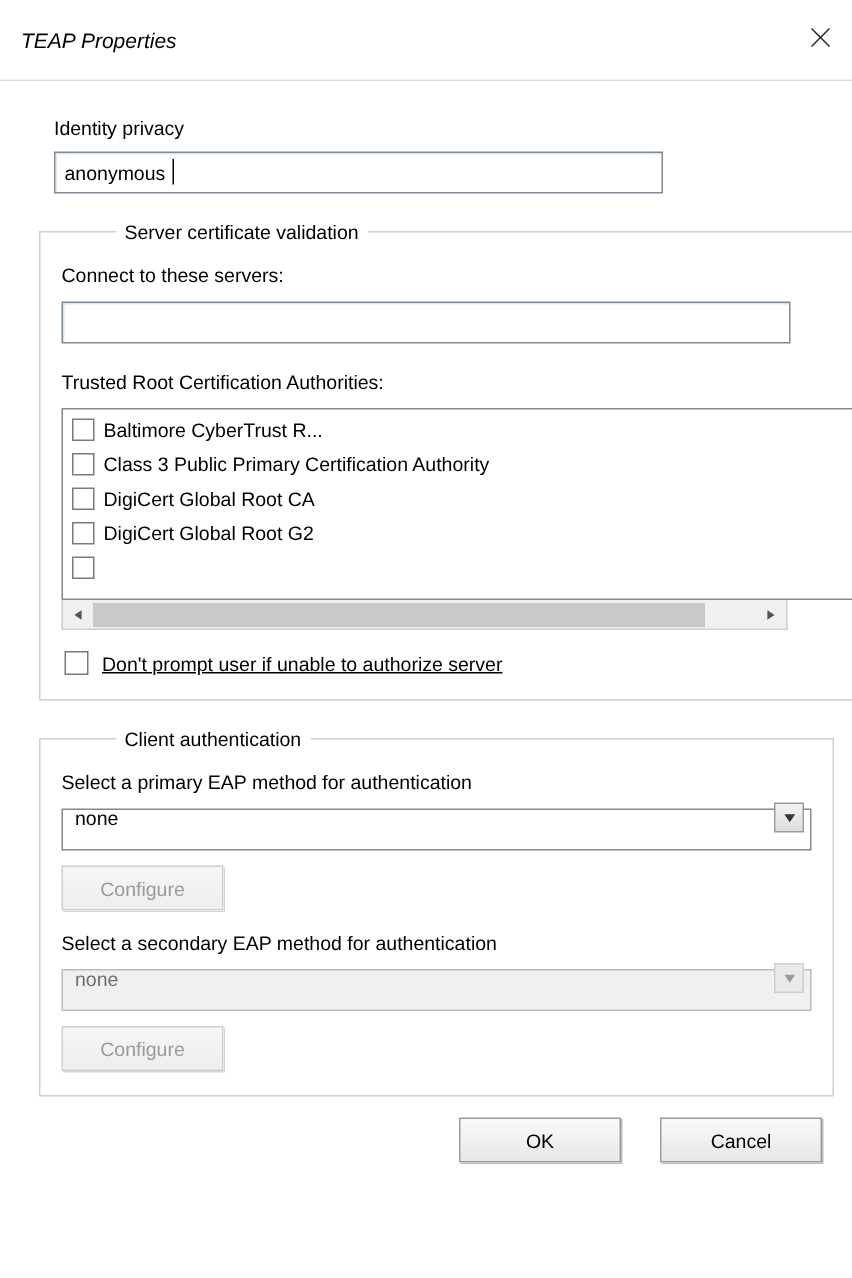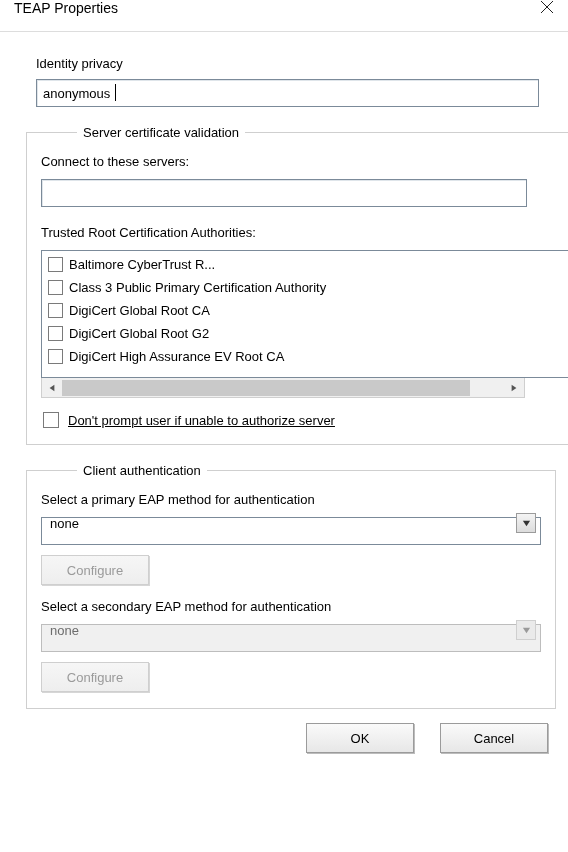--- a/index.html
+++ b/index.html
@@ -6,33 +6,34 @@
     body {
       font-family: "Segoe UI", Tahoma, sans-serif;
       font-size: 13px;
       background: #fff;
       width: 568px;
       height: 852px;
       overflow: hidden;
       color: #000;
     }
     .titlebar {
-      height: 32px;
+      height: 54px;
       display: flex;
-      align-items: flex-start;
+      align-items: center;
       justify-content: space-between;
       padding: 0 14px;
       border-bottom: 1px solid #ddd;
+      font-style: italic;
     }
     .titlebar .title { font-size: 14px; }
     .close-icon { width: 14px; height: 14px; stroke: #222; stroke-width: 1; }
     .content { padding: 18px 18px 12px 26px; }
     .label { margin: 6px 0 8px 10px; }
     .textbox {
-      width: 503px;
+      width: 406px;
       height: 28px;
       border: 1px solid #7b8a99;
       box-shadow: inset 1px 1px 0 #dfe5ea;
       padding: 4px 6px;
       font: inherit;
       margin-left: 10px;
       display: block;
     }
     fieldset {
       border: 1px solid #cfcfcf;
@@ -155,21 +156,20 @@
         <div class="ca-item">
           <span class="chk"></span>
           <span>DigiCert Global Root CA</span>
         </div>
         <div class="ca-item">
           <span class="chk"></span>
           <span>DigiCert Global Root G2</span>
         </div>
         <div class="ca-item">
           <span class="chk"></span>
-          <span>DigiCert High Assurance EV Root CA</span>
         </div>
       </div>
       <div class="vscroll">
         <div class="arrow top">
             <svg viewBox="0 0 10 10">
               <polygon points="5,2 9,8 1,8"></polygon>
             </svg>
           </div>
         <div class="thumb"></div>
         <div class="arrow bot">

